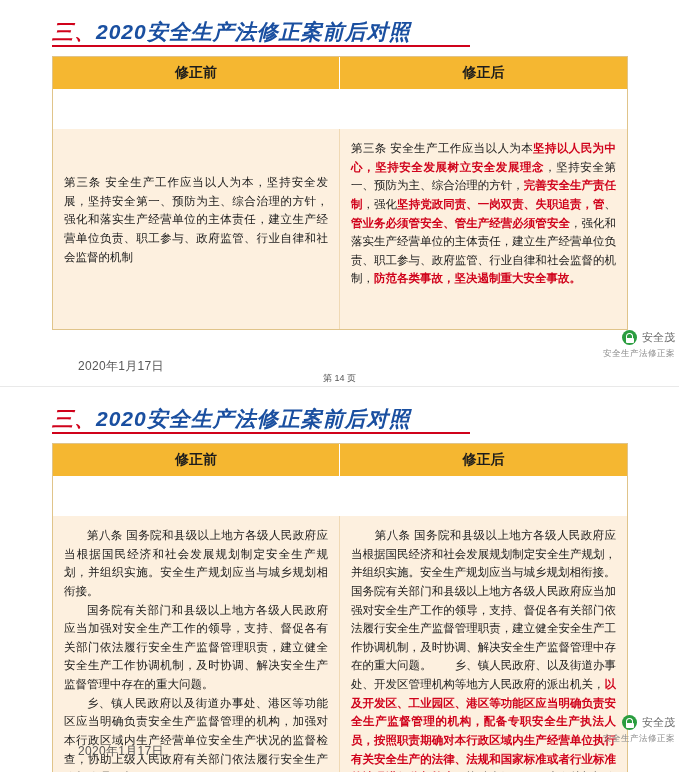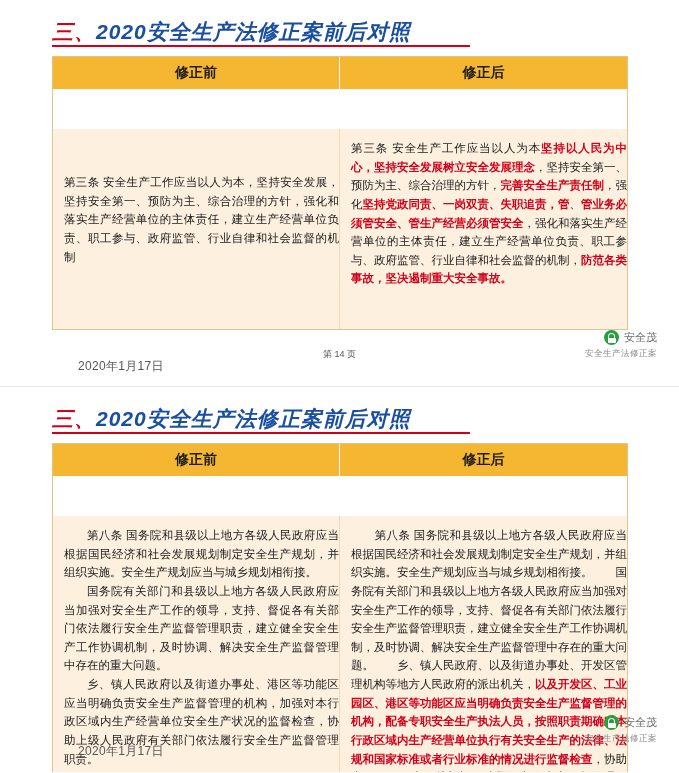--- a/index.html
+++ b/index.html
@@ -63,21 +63,21 @@
     align-items:center;
     justify-content:center;
     box-sizing:border-box;
   }
   .th.left{border-right:1px solid #ffffff;}
   .tbody{display:flex;}
   .cell{
     flex:1 1 50%;
     background:#fdf0df;
     box-sizing:border-box;
-    padding:10px 0 12px 11px;
+    padding:10px 11px 12px 11px;
     font-size:11.5px;
     line-height:1.62;
     color:#1a1a1a;
     text-align:justify;
   }
   .cell.left{border-right:1px solid #f0d9b4;}
   .cell p{margin:0;}
   .cell p + p{margin-top:0px;}
   .indent{text-indent:2em;}
   .red{color:#d0021b;font-weight:bold;}
@@ -95,21 +95,21 @@
   }
   .footer-page{
     position:absolute;
     left:0;right:0;
     text-align:center;
     font-size:9px;
     color:#555555;
   }
   .wm{
     position:absolute;
-    right:22px;
+    right:4px;
     text-align:right;
   }
   .wm-row{
     display:flex;
     align-items:center;
     justify-content:flex-end;
     gap:5px;
   }
   .wm-logo{
     width:15px;height:15px;border-radius:50%;
@@ -160,21 +160,21 @@
     </div>
     <div class="tbody">
       <div class="cell left">第三条  安全生产工作应当以人为本，坚持安全发展，坚持安全第一、预防为主、综合治理的方针，强化和落实生产经营单位的主体责任，建立生产经营单位负责、职工参与、政府监管、行业自律和社会监督的机制</div>
       <div class="cell">
         <p id="s1-after"><span class="">第三条  安全生产工作应当以人为本</span><span class="red">坚持以人民为中心，坚持安全发展树立安全发展理念</span><span class="">，坚持安全第一、预防为主、综合治理的方针，</span><span class="red">完善安全生产责任制</span><span class="">，强化</span><span class="red">坚持党政同责、一岗双责、失职追责，管</span><span class="">、</span><span class="red">管业务必须管安全、管生产经营必须管安全</span><span class="">，强化和落实生产经营单位的主体责任，建立生产经营单位负责、职工参与、政府监管、行业自律和社会监督的机制，</span><span class="red">防范各类事故，坚决遏制重大安全事故。</span></p>
       </div>
     </div>
   </div>
 
   <div class="footer-date" style="top:358px">2020年1月17日</div>
-  <div class="footer-page" style="top:348px">第 14 页</div>
+  <div class="footer-page" style="top:372px">第 14 页</div>
   <div class="wm" style="top:330px">
     <div class="wm-row">
       <span class="wm-logo"></span>
       <span class="wm-name">安全茂</span>
     </div>
     <div class="wm-sub">安全生产法修正案</div>
   </div>
 </div>
 
 <div class="slide s2">

